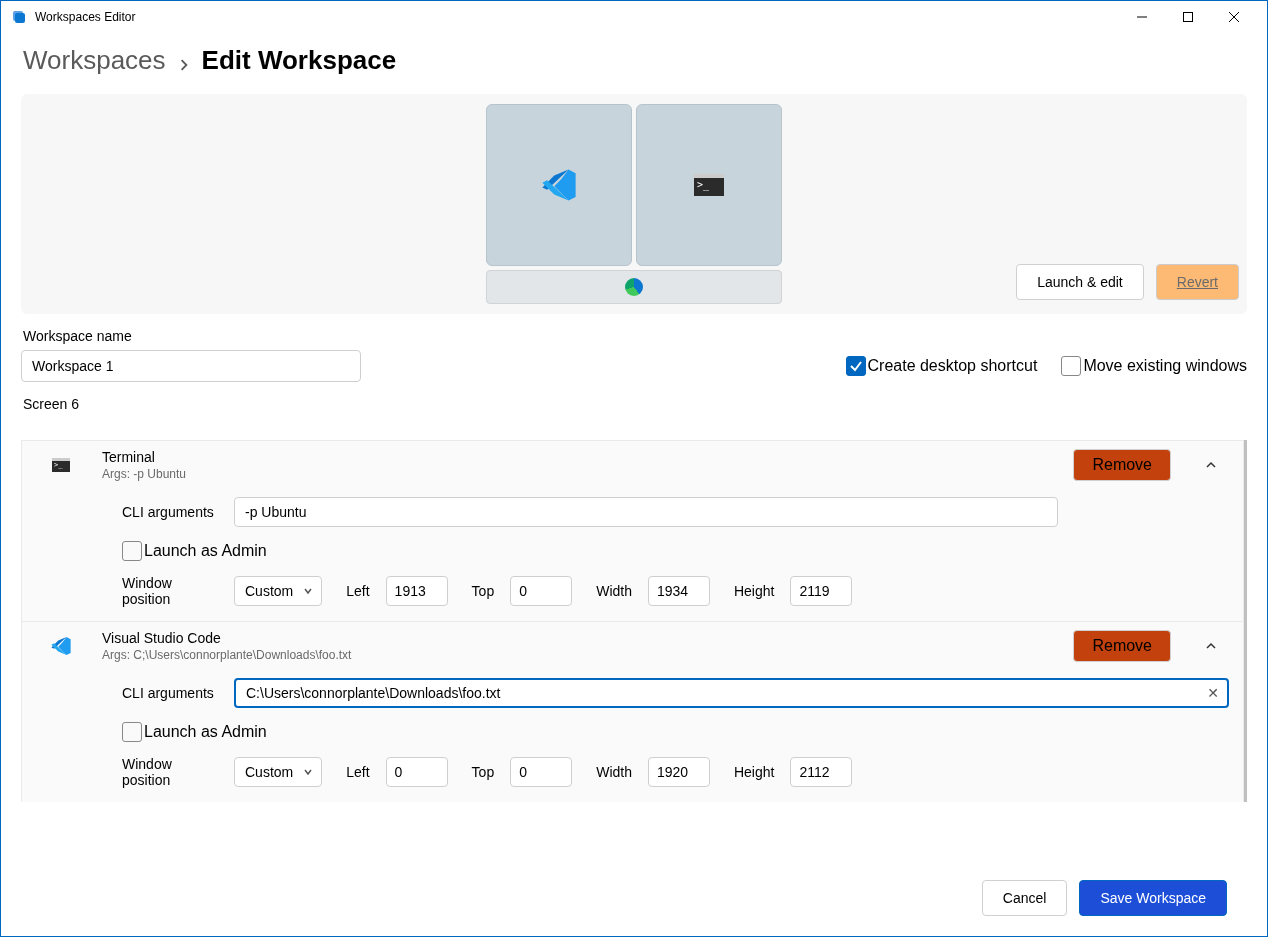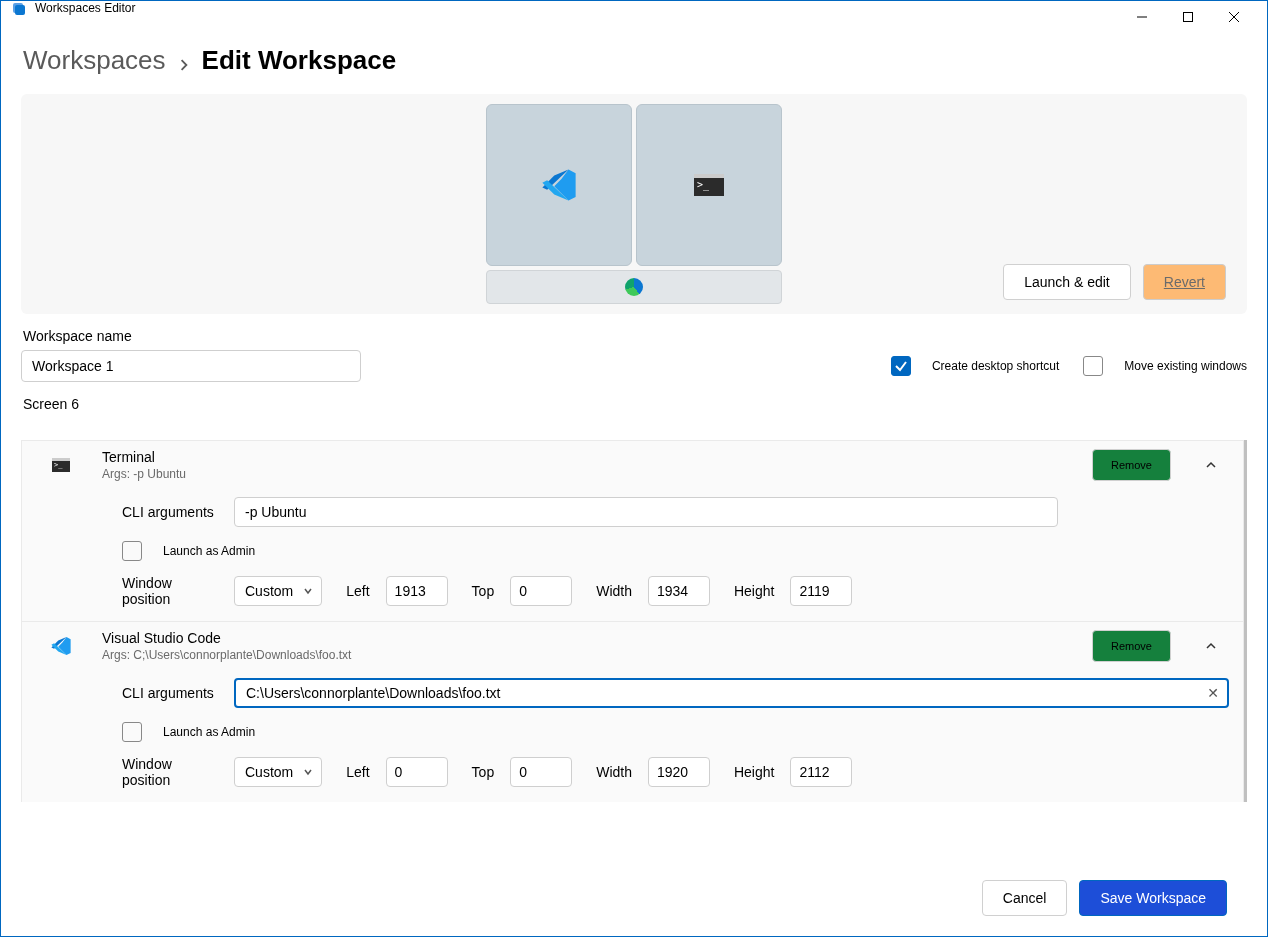--- a/index.html
+++ b/index.html
@@ -1,63 +1,63 @@
 <!DOCTYPE html>
 <html><head>
 <meta charset="utf-8">
 <style>
 * { box-sizing: border-box; margin: 0; padding: 0; font-family: "Segoe UI", Arial, sans-serif; }
 body { background: #fff; width: 1268px; height: 937px; border: 1px solid #0067c0; position: relative; overflow: hidden; }
 
 
-.titlebar { height: 32px; display: flex; padding: 0 10px; font-size: 12px; }
+.titlebar { height: 32px; display: flex; align-items: center; padding: 0 10px; font-size: 12px; }
 .titlebar .app-icon { width: 16px; height: 16px; margin-right: 8px; }
 .titlebar .title { flex: 1; color: #000; }
 .titlebar .win-btn { width: 46px; height: 32px; display: flex; align-items: center; justify-content: center; cursor: pointer; }
 .titlebar .win-btn svg { width: 10px; height: 10px; }
 
 
 .content { padding: 0 20px; display: flex; flex-direction: column; height: calc(100% - 32px); }
 
 
 .bc { display: flex; align-items: flex-end; gap: 12px; margin: 12px 0 18px 2px; }
 .bc .bc-root { font-size: 26px; color: #5a5a5a; }
 .bc .chev { color: #5a5a5a; font-size: 18px; }
 .bc .bc-cur { font-size: 26px; font-weight: 600; color: #000; }
 
 
 .preview-panel { background: #f7f7f7; border-radius: 6px; padding: 10px; position: relative; }
 .preview-layout { display: flex; flex-direction: column; align-items: center; }
 .preview-row { display: flex; gap: 4px; }
 .tile { width: 146px; height: 162px; background: #c8d4dc; border: 1px solid #b8c4cc; border-radius: 6px; display: flex; align-items: center; justify-content: center; }
 .tile-wide { width: 296px; height: 34px; margin-top: 4px; background: #e2e6e9; border: 1px solid #d0d4d7; border-radius: 4px; display: flex; align-items: center; justify-content: center; }
-.preview-actions { position: absolute; right: 21px; bottom: 14px; display: flex; gap: 12px; }
+.preview-actions { position: absolute; right: 8px; bottom: 14px; display: flex; gap: 12px; }
 .btn { height: 36px; padding: 0 20px; background: #fff; border: 1px solid #d0d0d0; border-radius: 4px; font-size: 14px; cursor: pointer; display: inline-flex; align-items: center; }
 .btn.disabled { background: #fdba74; color: #6b6b6b; border-color: #ccc; cursor: default; text-decoration: underline; }
 .btn.primary { background: #1d4ed8; border-color: #0067c0; color: #fff; }
 
 
 .section-label { font-size: 14px; margin: 14px 0 6px 2px; color: #000; }
 .form-row { display: flex; align-items: center; gap: 24px; }
 .text-input { height: 32px; width: 340px; border: 1px solid #cfcfcf; border-radius: 4px; padding: 0 10px; font-size: 14px; background: #fff; }
 .cb { width: 20px; height: 20px; border: 1px solid #888; border-radius: 3px; display: inline-flex; align-items: center; justify-content: center; cursor: pointer; }
 .cb.checked { background: #0067c0; border-color: #0067c0; }
 .cb.checked svg { width: 14px; height: 14px; }
-.cb-wrap { display: flex; align-items: center; gap: 21px; font-size: 12px; }
+.cb-wrap { display: flex; align-items: center; gap: 2px; font-size: 16px; }
 
 
 .scroll-area { border-right: 3px solid #c0c0c0; margin-top: 22px; height: 362px; overflow: hidden; }
 .app-card { background: #fafafa; border: 1px solid #eaeaea; border-top: none; }
 .app-card.first { border-top: 1px solid #eaeaea; }
 .app-header { display: flex; align-items: center; padding: 8px 14px; gap: 16px; }
 .app-icon-cell { width: 50px; display: flex; justify-content: center; }
 .app-titles { flex: 1; }
 .app-name { font-size: 14px; color: #000; }
 .app-sub { font-size: 12px; color: #6a6a6a; margin-top: 2px; }
-.remove-btn { height: 32px; padding: 0 18px; background: #15803d; border: 1px solid #d0d0d0; border-radius: 4px; font-size: 11px; cursor: pointer; }
+.remove-btn { height: 32px; padding: 0 18px; background: #c2410c; border: 1px solid #d0d0d0; border-radius: 4px; font-size: 16px; cursor: pointer; }
 .expand-toggle { width: 36px; height: 32px; display: flex; align-items: center; justify-content: center; cursor: pointer; margin-left: 6px; }
 .expand-toggle svg { width: 12px; height: 12px; }
 
 .app-body { padding: 8px 14px 14px 100px; display: flex; flex-direction: column; gap: 14px; }
 .body-row { display: flex; align-items: center; gap: 12px; font-size: 14px; }
 .body-label { width: 100px; font-size: 14px; }
 .cli-input { height: 30px; border: 1px solid #cfcfcf; border-radius: 4px; padding: 0 10px; font-size: 14px; background: #fff; }
 .cli-input.wide { flex: 1; }
 .cli-input.active { border: 2px solid #0067c0; padding-right: 30px; }
 .clear-x { position: absolute; right: 10px; top: 50%; transform: translateY(-50%); cursor: pointer; color: #555; font-size: 14px; }

